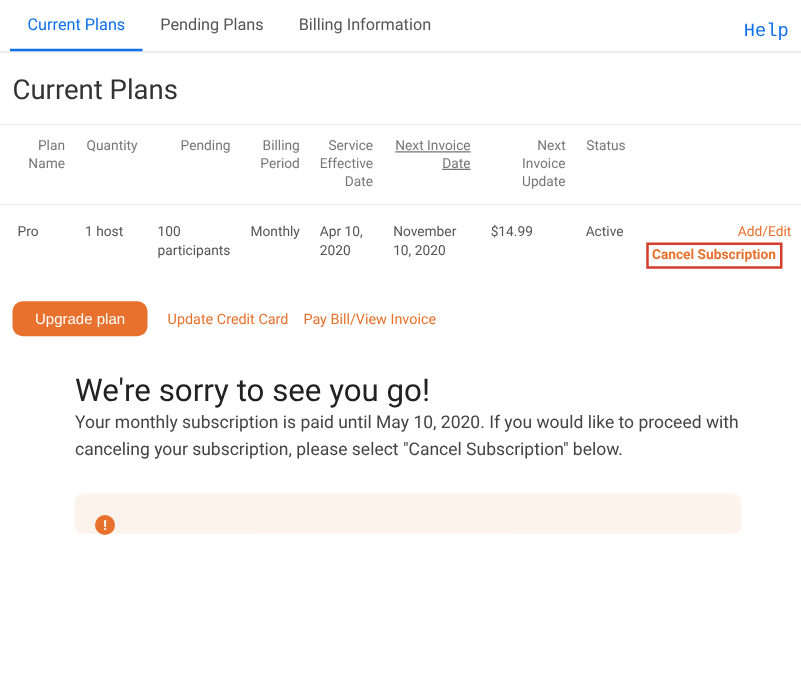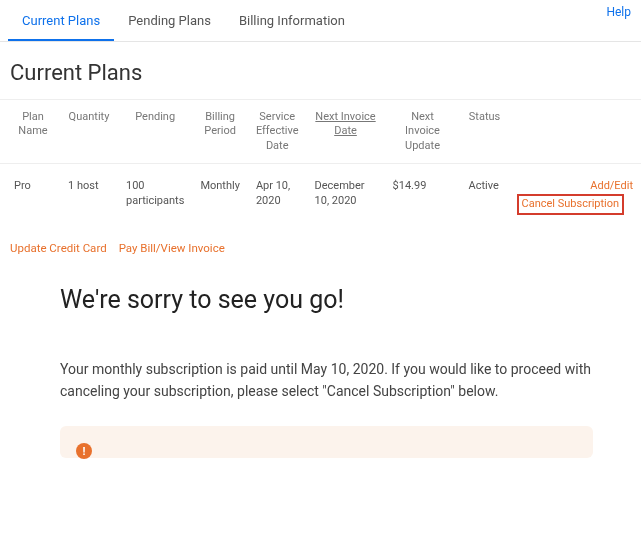--- a/index.html
+++ b/index.html
@@ -25,39 +25,40 @@
     cursor: pointer;
     border-bottom: 2px solid transparent;
   }
   .tab.active {
     color: #0E71EB;
     border-bottom: 2px solid #0E71EB;
   }
   .help {
     position: absolute;
     right: 10px;
-    bottom: 22px;
-    font-size: 12px;
+    bottom: 7px;
+    font-size: 15px;
     color: #0E71EB;
     cursor: pointer;
+    font-family: Liberation Mono, monospace;
   }
   .page-title {
     font-size: 22px;
     font-weight: 400;
     color: #333;
     padding: 18px 10px 14px 10px;
   }
   table.plans {
     width: 100%;
     border-collapse: collapse;
     font-size: 11px;
     color: #666;
   }
   table.plans thead th {
-    text-align: center;
+    text-align: right;
     font-weight: 400;
     font-size: 11px;
     color: #777;
     padding: 10px 8px;
     border-top: 1px solid #eee;
     border-bottom: 1px solid #eee;
     vertical-align: top;
     line-height: 1.3;
   }
   table.plans thead th:first-child { padding-left: 14px; }
@@ -74,20 +75,21 @@
     font-size: 11px;
     cursor: pointer;
     display: block;
     line-height: 1.5;
     text-align: right;
   }
   .highlight-box {
     border: 2px solid #d43c2c;
     padding: 0 3px;
     display: inline-block;
+    font-weight: bold;
   }
   .actions-row {
     display: flex;
     align-items: center;
     padding: 12px 10px 20px 10px;
     gap: 16px;
   }
   .btn-upgrade {
     background: #E8712D;
     color: #fff;
@@ -108,21 +110,20 @@
   .cancel-title {
     font-size: 25px;
     font-weight: 400;
     color: #222;
   }
   .cancel-desc {
     font-size: 14px;
     color: #444;
     line-height: 1.55;
     margin-bottom: 24px;
-    margin-top: 45px;
   }
   .warning-box {
     background: #FCF3EC;
     border-radius: 6px;
     padding: 16px 16px 16px 48px;
     position: relative;
     font-size: 13.5px;
     color: #444;
     line-height: 1.55;
   }
@@ -176,34 +177,35 @@
       <th></th>
     </tr>
   </thead>
   <tbody>
     <tr>
       <td>Pro</td>
       <td>1 host</td>
       <td>100 participants</td>
       <td>Monthly</td>
       <td>Apr 10, 2020</td>
-      <td>December 10, 2020</td>
+      <td>November 10, 2020</td>
       <td>$14.99</td>
       <td>Active</td>
       <td>
         <span class="action-link">Add/Edit</span>
         <span class="highlight-box">
           <span class="action-link" style="display:inline">Cancel Subscription</span>
         </span>
       </td>
     </tr>
   </tbody>
 </table>
 
 <div class="actions-row">
+  <button class="btn-upgrade">Upgrade plan</button>
   <span class="link-orange">Update Credit Card</span>
   <span class="link-orange" style="margin-left:-4px">Pay Bill/View Invoice</span>
 </div>
 
 <div class="cancel-panel">
   <h2 class="cancel-title">We're sorry to see you go!</h2>
   <p class="cancel-desc">Your monthly subscription is paid until May 10, 2020. If you would like to proceed with canceling your subscription, please select "Cancel Subscription" below.</p>
   <div class="warning-box">
     <div class="warning-icon">!</div>
   </div>

